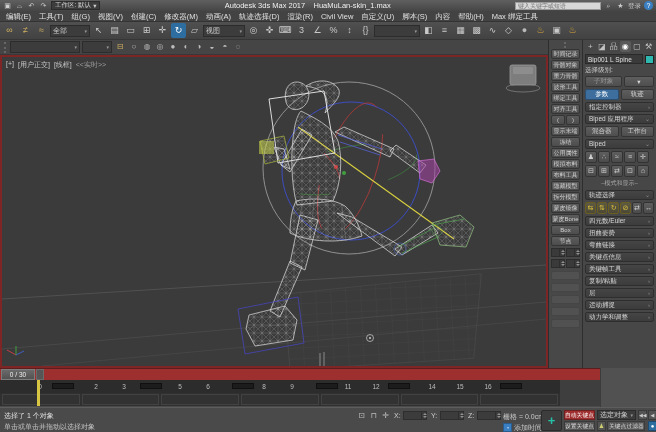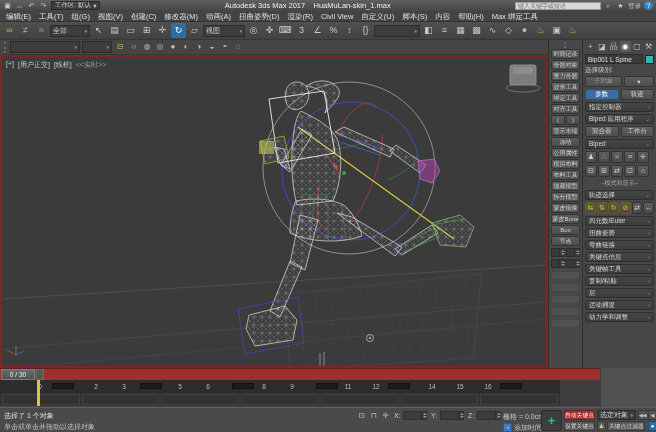--- a/index.html
+++ b/index.html
@@ -183,21 +183,21 @@
       <button class="menu-item">组(G)</button>
 
       <button class="menu-item">视图(V)</button>
 
       <button class="menu-item">创建(C)</button>
 
       <button class="menu-item">修改器(M)</button>
 
       <button class="menu-item">动画(A)</button>
 
-      <button class="menu-item">扭曲姿势(D)</button>
+      <button class="menu-item">轨迹选择(D)</button>
 
       <button class="menu-item">渲染(R)</button>
 
       <button class="menu-item">Civil View</button>
 
       <button class="menu-item">自定义(U)</button>
 
       <button class="menu-item">脚本(S)</button>
 
       <button class="menu-item">内容</button>

